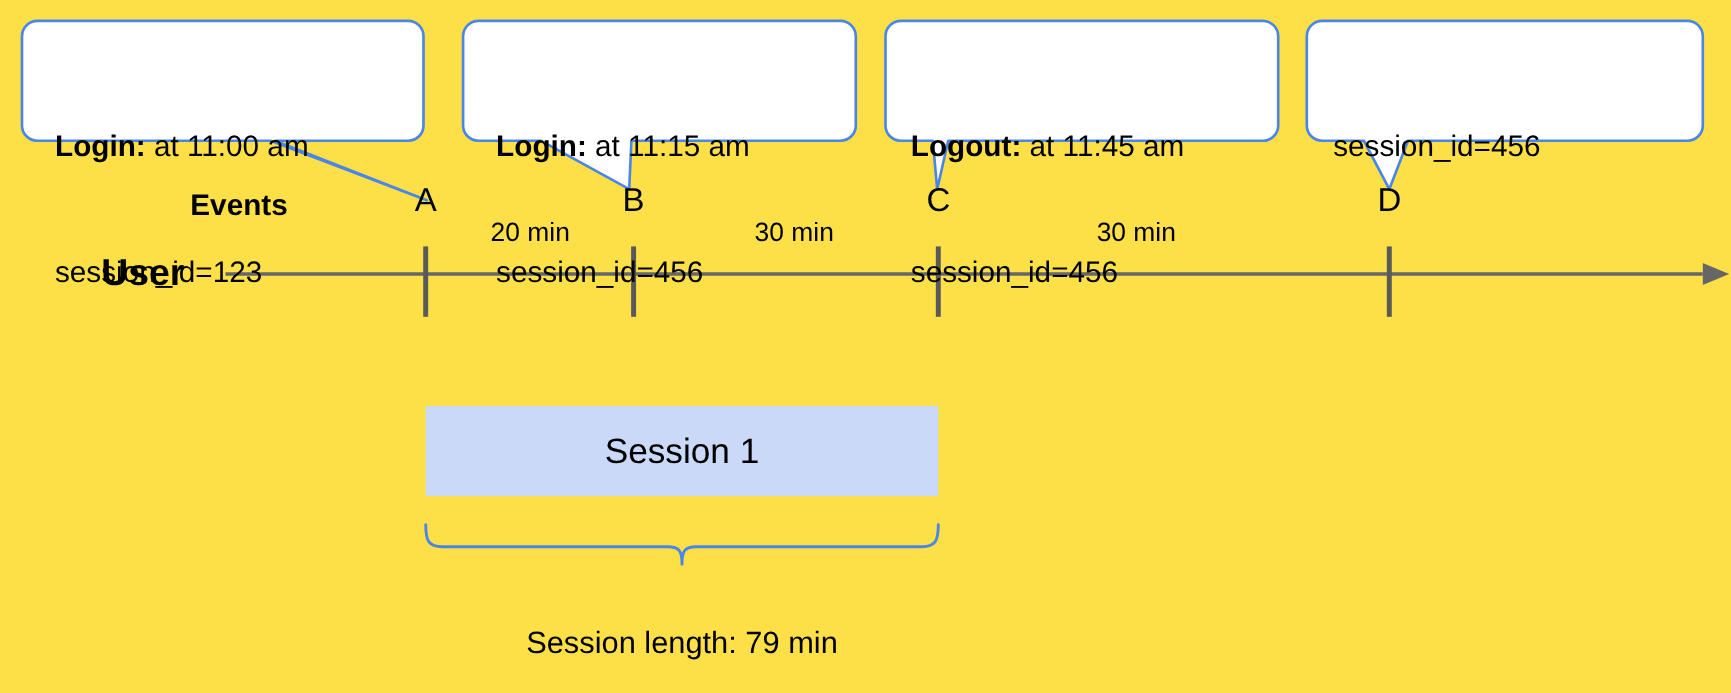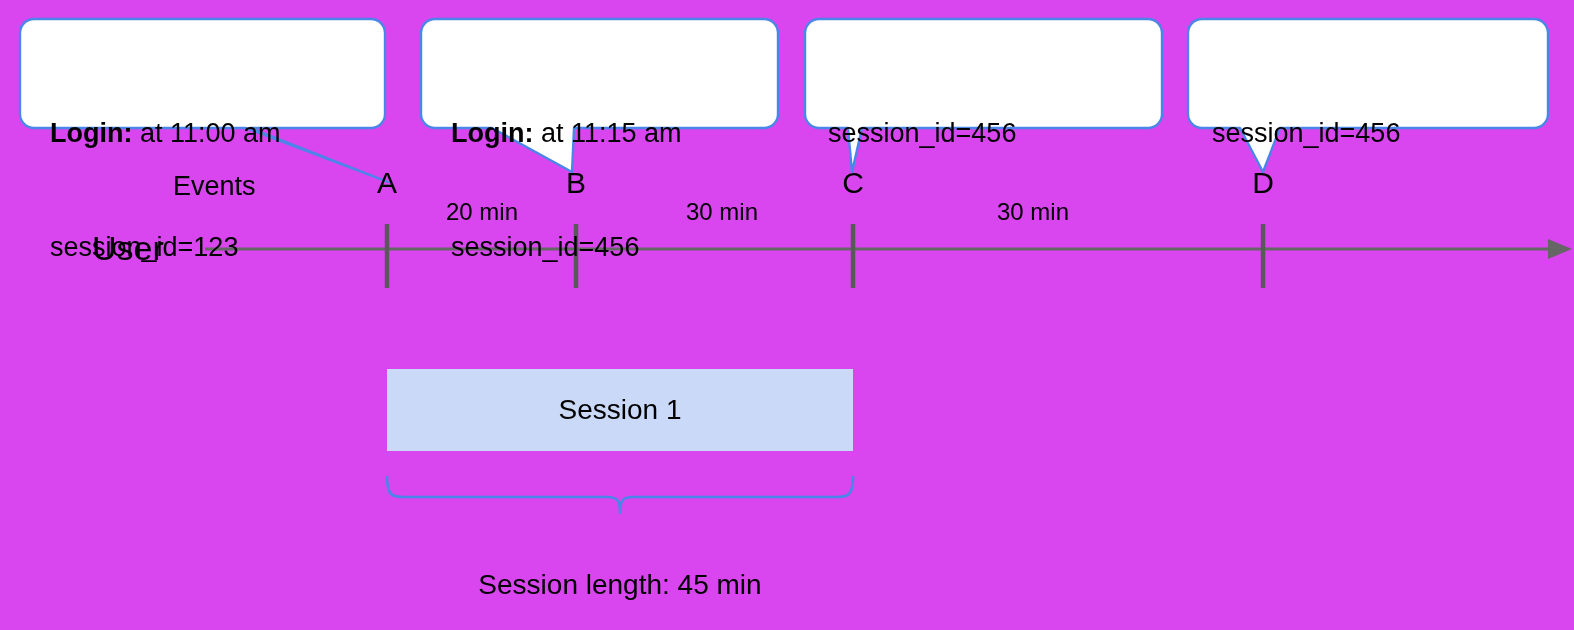--- a/index.html
+++ b/index.html
@@ -9,21 +9,21 @@
   }
   body {
     font-family: "Liberation Sans", sans-serif;
     color: #000000;
   }
   #stage {
     position: relative;
     width: 1574px;
     height: 630px;
     overflow: hidden;
-    background: #d946ef;
+    background: #fde047;
   }
   #vec {
     position: absolute;
     left: 0;
     top: 0;
     width: 1574px;
     height: 630px;
     pointer-events: none;
   }
   .bubble-text {
@@ -36,20 +36,21 @@
   }
   .bubble-text .lead {
     font-weight: bold;
   }
   .axis-label {
     position: absolute;
     font-size: 27px;
     line-height: 32px;
     color: #000000;
     white-space: nowrap;
+    font-weight: bold;
   }
   .axis-label.big {
     font-size: 34px;
   }
   .marker-label {
     position: absolute;
     font-size: 30px;
     line-height: 32px;
     color: #000000;
     text-align: center;
@@ -60,21 +61,21 @@
     position: absolute;
     font-size: 24px;
     line-height: 28px;
     color: #000000;
     text-align: center;
     white-space: nowrap;
     transform: translateX(-50%);
   }
   .session-label {
     position: absolute;
-    font-size: 28px;
+    font-size: 32px;
     line-height: 32px;
     color: #000000;
     text-align: left;
     white-space: nowrap;
     transform: translate(-50%, -50%);
   }
   .caption {
     position: absolute;
     font-size: 28px;
     line-height: 34px;
@@ -129,20 +130,21 @@
     <div><span class="lead">Login:</span><span> at 11:00 am</span></div>
     <div>session_id=123</div>
   </div>
 
   <div class="bubble-text" style="left:451px; top:38px;">
     <div><span class="lead">Login:</span><span> at 11:15 am</span></div>
     <div>session_id=456</div>
   </div>
 
   <div class="bubble-text" style="left:828px; top:38px;">
+    <div><span class="lead">Logout:</span><span> at 11:45 am</span></div>
     <div>session_id=456</div>
   </div>
 
   <div class="bubble-text" style="left:1212px; top:38px;">
     <div>session_id=456</div>
   </div>
 
   <div class="axis-label" style="left:173px; top:170px;">Events</div>
   <div class="axis-label big" style="left:92px; top:232px;">User</div>
 
@@ -150,15 +152,15 @@
   <div class="marker-label" style="left:576px; top:167px;">B</div>
   <div class="marker-label" style="left:853px; top:167px;">C</div>
   <div class="marker-label" style="left:1263px; top:167px;">D</div>
 
   <div class="interval-label" style="left:482px; top:198px;">20 min</div>
   <div class="interval-label" style="left:722px; top:198px;">30 min</div>
   <div class="interval-label" style="left:1033px; top:198px;">30 min</div>
 
   <div class="session-label" style="left:620px; top:410px;">Session 1</div>
 
-  <div class="caption" style="left:620px; top:568px;">Session length: 45 min</div>
+  <div class="caption" style="left:620px; top:568px;">Session length: 79 min</div>
 
 </div>
 
 </body></html>

